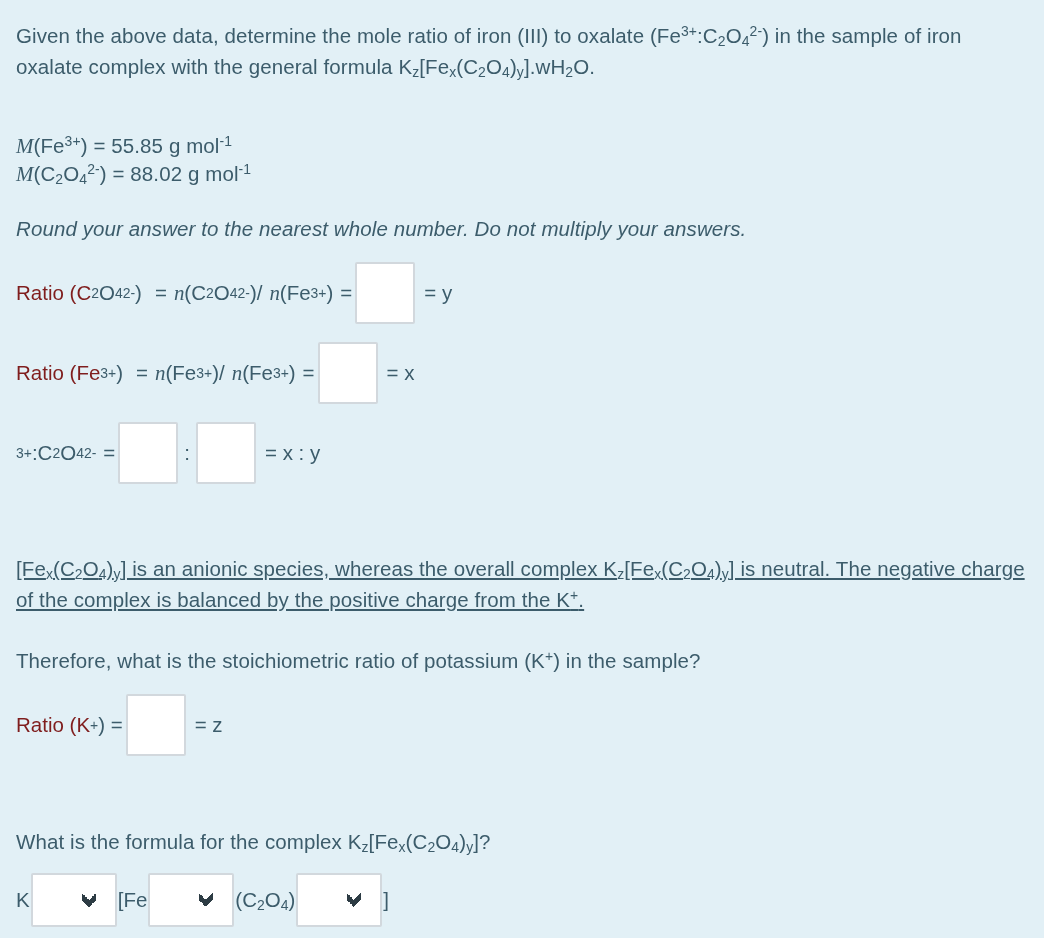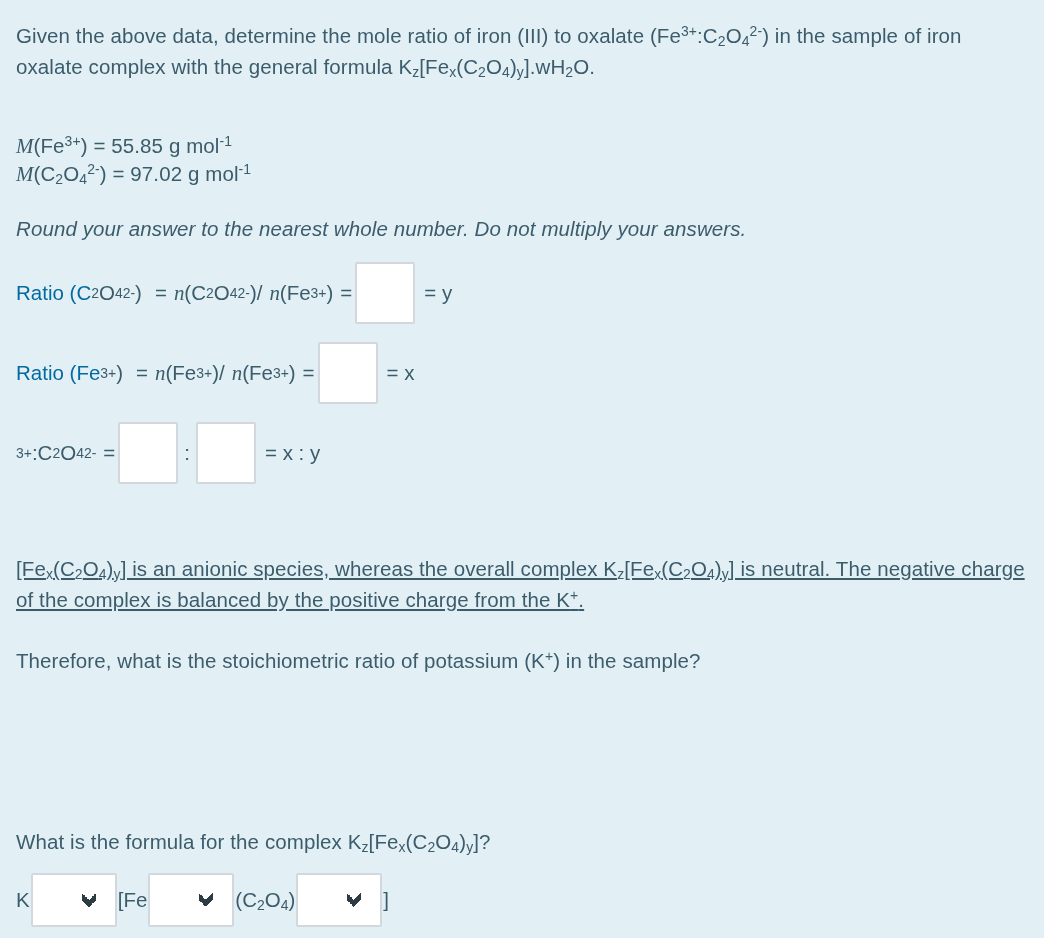--- a/index.html
+++ b/index.html
@@ -67,21 +67,21 @@
 
   
   .answer-row {
     display: flex;
     align-items: center;
     font-size: 20.5px;
     line-height: 26px;
     white-space: nowrap;
   }
   .answer-row .lbl {
-    color: #0369a1;
+    color: #7f1d1d;
   }
   .gap-sm { display: inline-block; width: 7px; }
   .gap-md { display: inline-block; width: 13px; }
 
   input.answer-box {
     width: 58px;
     height: 56px;
     background: #ffffff;
     border: 2px solid #d2d8dd;
     border-radius: 2px;
@@ -162,21 +162,21 @@
 
   <div class="para line-m1">
     <span class="mvar">M</span><span>(Fe</span><sup>3+</sup><span>)</span>
     <span>=</span>
     <span>55.85 g mol</span><sup>-1</sup>
   </div>
 
   <div class="para line-m2">
     <span class="mvar">M</span><span>(C</span><sub>2</sub><span>O</span><sub>4</sub><sup>2-</sup><span>)</span>
     <span>=</span>
-    <span>97.02 g mol</span><sup>-1</sup>
+    <span>88.02 g mol</span><sup>-1</sup>
   </div>
 
   <div class="para italic line-round">Round your answer to the nearest whole number. Do not multiply your answers.</div>
 
   <div class="answer-row row-y">
     <span class="lbl">Ratio (C</span>
       <sub>2</sub>
       <span>O</span>
       <sub>4</sub>
       <sup>2-</sup>
@@ -240,20 +240,27 @@
   </div>
 
   <div class="para block-expl">
     <span>[Fe</span><sub>x</sub><span>(C</span><sub>2</sub><span>O</span><sub>4</sub><span>)</span><sub>y</sub><span>] is an anionic species, whereas the overall complex K</span><sub>z</sub><span>[Fe</span><sub>x</sub><span>(C</span><sub>2</sub><span>O</span><sub>4</sub><span>)</span><sub>y</sub><span>] is neutral. The negative charge of the complex is balanced by the positive charge from the K</span><sup>+</sup><span>.</span>
   </div>
 
   <div class="para line-q2">
     <span>Therefore, what is the stoichiometric ratio of potassium (K</span><sup>+</sup><span>) in the sample?</span>
   </div>
 
+  <div class="answer-row row-z">
+    <span class="lbl">Ratio (K</span>
+      <sup>+</sup>
+      <span>) =</span>
+    <input class="answer-box tall" type="text" value="" style="">
+    <span class="eqmark">= z</span>
+  </div>
 
   <div class="para line-q3">
     <span>What is the formula for the complex K</span><sub>z</sub><span>[Fe</span><sub>x</sub><span>(C</span><sub>2</sub><span>O</span><sub>4</sub><span>)</span><sub>y</sub><span>]?</span>
   </div>
 
   <div class="formula-row row-formula">
     <span class="ftext">K</span>
     <select class="formula-select"><option value=""></option><option value="1">1</option><option value="2">2</option><option value="3">3</option><option value="4">4</option><option value="5">5</option><option value="6">6</option></select>
     <span class="ftext">[Fe</span>
     <select class="formula-select"><option value=""></option><option value="1">1</option><option value="2">2</option><option value="3">3</option><option value="4">4</option><option value="5">5</option><option value="6">6</option></select>

